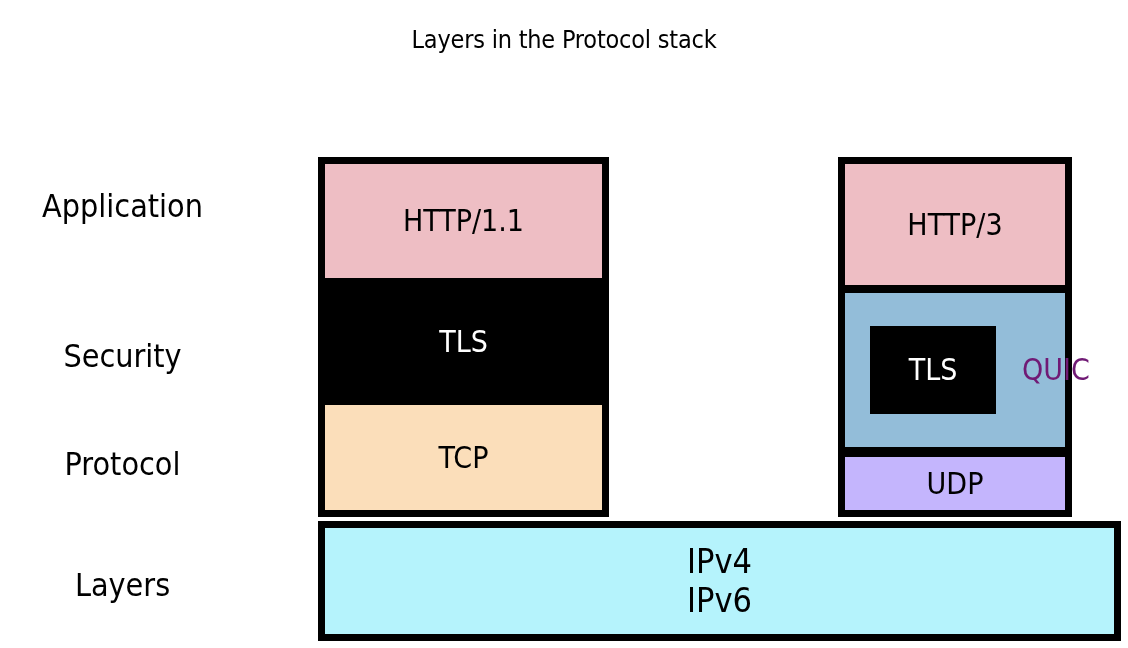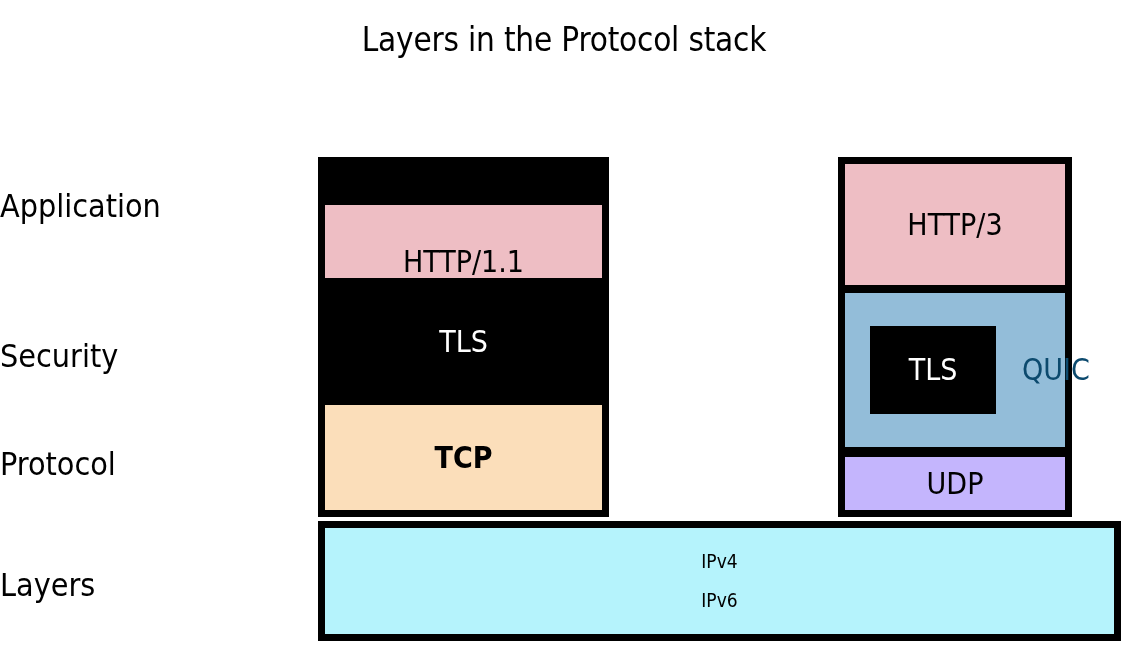--- a/index.html
+++ b/index.html
@@ -18,32 +18,32 @@
     -webkit-font-smoothing: antialiased;
   }
 
   
   .title {
     position: absolute;
     left: 0;
     top: 20px;
     width: 1128px;
     text-align: center;
-    font-size: 33px;
+    font-size: 25px;
     line-height: 40px;
     letter-spacing: -0.2px;
     white-space: nowrap;
   }
 
   
   .row-label {
     position: absolute;
     left: 0;
     width: 245px;
-    text-align: left;
+    text-align: center;
     font-size: 32px;
     line-height: 36px;
     white-space: nowrap;
   }
   .row-label.application { top: 188px; }
   .row-label.security    { top: 338px; }
   .row-label.transport   { top: 446px; }
   .row-label.network     { top: 567px; }
 
   
@@ -63,23 +63,23 @@
     width: 100%;
     display: flex;
     align-items: center;
     justify-content: center;
     text-align: center;
     font-size: 30px;
     line-height: 38px;
   }
 
   
-  .band-http12 { top: 0px;   height: 114px; background: #EEBEC4; margin-top: 41px; }
+  .band-http12 { top: 0px;   height: 114px; background: #EEBEC4; }
   .band-tls    { top: 114px; height: 127px; background: #000000; color: #ffffff; }
-  .band-tcp    { top: 241px; height: 105px; background: #FBDEBA; font-weight: bold; }
+  .band-tcp    { top: 241px; height: 105px; background: #FBDEBA; }
 
   
   .band-http3  { top: 0px;   height: 121px; background: #EEBEC4; }
   .band-quic   { top: 129px; height: 154px; background: #93BDD9; }
   .band-udp    { top: 293px; height: 53px;  background: #c4b5fd; }
 
   
   .quic-inner {
     position: absolute;
     inset: 0;
@@ -96,40 +96,40 @@
     display: flex;
     align-items: center;
     justify-content: center;
     font-size: 30px;
     flex: 0 0 auto;
   }
   .quic-label {
     flex: 0 0 auto;
     margin-left: 26px;
     font-size: 30px;
-    color: #0c4a6e;
+    color: #701a75;
   }
 
   .multiline { flex-direction: column; }
 
   
   .network-bar {
     position: absolute;
     box-sizing: border-box;
     left: 318px;
     top: 521px;
     width: 803px;
     height: 120px;
     border: 7px solid #000000;
     background: #B5F3FC;
     display: flex;
     flex-direction: column;
     align-items: center;
     justify-content: center;
-    font-size: 19px;
+    font-size: 34px;
     line-height: 39px;
     text-align: center;
   }
 </style>
 </head>
 <body>
 
 <div class="title">Layers in the Protocol stack</div>
 
 <div class="row-label application">Application</div>

